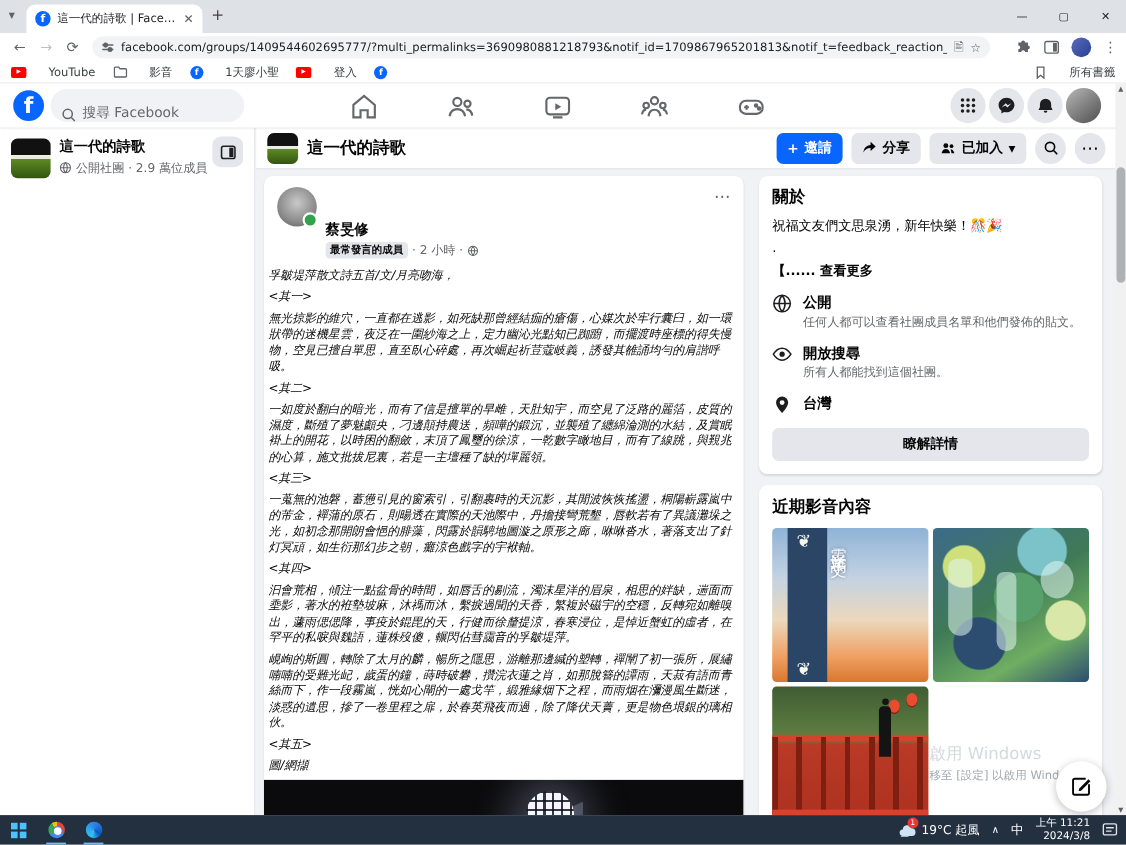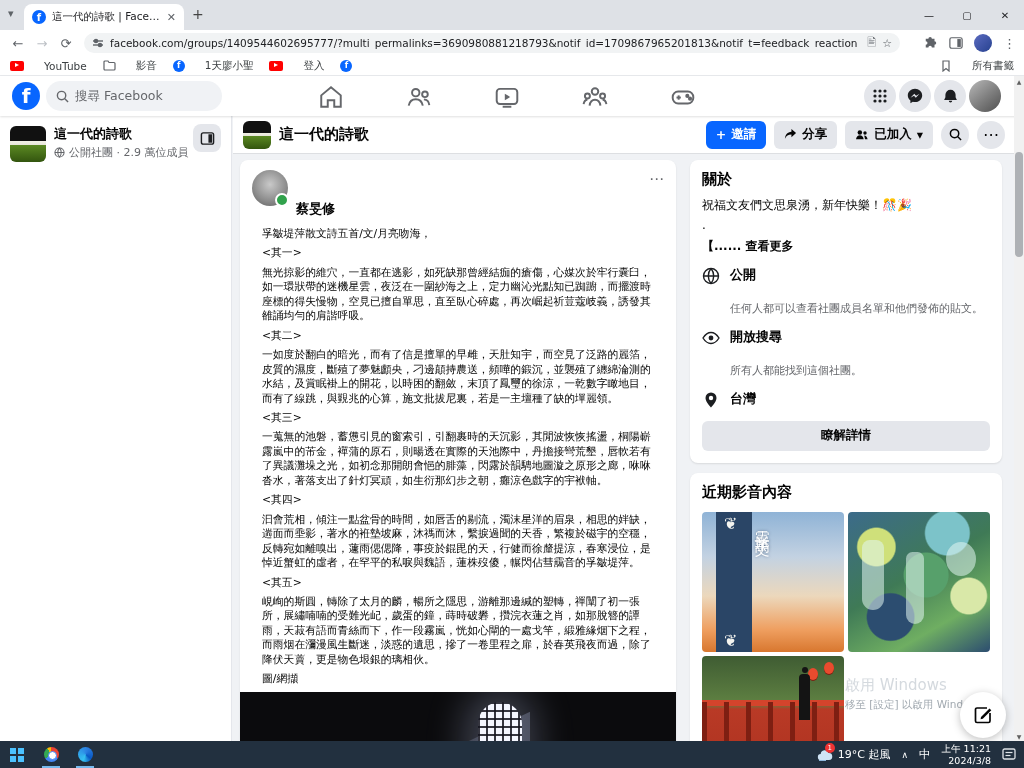--- a/index.html
+++ b/index.html
@@ -29,21 +29,21 @@
   .bookmarks { position:absolute; left:0; top:56px; width:1024px; height:20px; background:#fff; border-bottom:1px solid #e8eaed; display:flex; align-items:center; padding:0 10px; gap:16px; font-size:10.5px; color:#3c4043; }
   .bm { display:flex; align-items:center; gap:20px; cursor:pointer; }
   .yt-ico { width:14px; height:10px; background:#f00; border-radius:2px; position:relative; }
   .yt-ico::after { content:""; position:absolute; left:5px; top:2.5px; border-left:4px solid #fff; border-top:2.5px solid transparent; border-bottom:2.5px solid transparent; }
   .fb-ico { width:12px; height:12px; border-radius:50%; background:#0866ff; color:#fff; font-size:8px; font-weight:bold; display:flex; align-items:center; justify-content:center; }
   .bm-spacer { flex:1; }
 
   
   .fbheader { position:absolute; left:0; top:76px; width:1024px; height:40px; background:#fff; box-shadow:0 1px 2px rgba(0,0,0,.12); z-index:5; }
   .fb-logo { position:absolute; left:12px; top:6px; width:28px; height:28px; border-radius:50%; background:#0866ff; color:#fff; font-size:20px; font-weight:bold; display:flex; align-items:center; justify-content:center; cursor:pointer; }
-  .fb-search { position:absolute; left:46px; top:5px; width:176px; height:30px; border-radius:15px; background:#f0f2f5; display:flex; align-items:center; padding:0 10px; gap:6px; cursor:text; }
+  .fb-search { position:absolute; left:46px; top:5px; width:176px; height:30px; border-radius:15px; background:#f0f2f5; display:flex; align-items:flex-end; padding:0 10px; gap:6px; cursor:text; }
   .fb-search span { font-size:12.5px; color:#65676b; }
   .fb-nav-ico { position:absolute; top:8px; width:26px; height:26px; color:#65676b; cursor:pointer; }
   .fb-circle { position:absolute; top:4px; width:32px; height:32px; border-radius:50%; background:#e4e6eb; display:flex; align-items:center; justify-content:center; color:#1c1e21; cursor:pointer; }
   .fb-avatar { background:linear-gradient(140deg,#b9b9b9,#7d7d7d 55%,#4f4f4f); }
 
   
   .content { position:absolute; left:0; top:116px; width:1024px; height:625px; background:#f0f2f5; overflow:hidden; }
 
   .leftbar { position:absolute; left:0; top:0; width:232px; height:625px; background:#fff; border-right:1px solid #e4e6eb; }
   .collapse-btn { position:absolute; right:10px; top:8px; width:28px; height:28px; border-radius:8px; background:#e4e6eb; display:flex; align-items:center; justify-content:center; color:#1c1e21; cursor:pointer; }
@@ -64,41 +64,41 @@
   .post-card { position:absolute; left:240px; top:44px; width:436px; height:581px; background:#fff; border-radius:8px 8px 0 0; box-shadow:0 1px 2px rgba(0,0,0,.1); overflow:hidden; }
   .post-head { display:flex; padding:10px 12px 2px; gap:8px; }
   .pavatar { width:36px; height:36px; border-radius:50%; background:radial-gradient(circle at 50% 40%,#c9c9c9,#8b8b8b 60%,#5a5a5a); position:relative; flex:0 0 36px; cursor:pointer; }
   .pavatar::after { content:""; position:absolute; right:-1px; bottom:-1px; width:10px; height:10px; border-radius:50%; background:#31a24c; border:2px solid #fff; }
   .phm { flex:1;margin-top:30px; }
   .pname { font-size:13px; font-weight:bold; color:#050505; cursor:pointer; }
   .pmeta { display:flex; align-items:center; gap:4px; margin-top:2px; }
   .pbadge { background:#e4e6eb; border-radius:4px; padding:1px 4px; font-size:9.5px; font-weight:600; color:#050505; }
   .ptime { font-size:11px; color:#65676b; }
   .pkebab { color:#65676b; font-size:15px; cursor:pointer; }
-  .post-body { padding:2px 22px 0; }
+  .post-body { padding:2px 4px 0;font-style:italic; }
   .post-body p { font-size:10.8px; line-height:1.34; color:#050505; margin:5px 0; }
   .post-image { position:relative; width:436px; height:175px; margin-top:4px; background:#0b0b0d; overflow:hidden; }
   .pi-window { position:absolute; left:238px; top:10px; width:44px; height:66px; border-radius:22px 22px 0 0;
     background:repeating-linear-gradient(0deg,rgba(20,20,30,.85) 0 2px,transparent 2px 8px),repeating-linear-gradient(90deg,rgba(20,20,30,.85) 0 2px,transparent 2px 8px),#f4f6ff;
     box-shadow:0 0 36px 14px rgba(190,200,240,.28); }
   .pi-beam { position:absolute; left:30px; top:20px; width:260px; height:160px;
     background:linear-gradient(245deg,rgba(170,180,215,.30) 0%,rgba(150,160,200,.12) 45%,transparent 70%);
     clip-path:polygon(100% 0,100% 38%,10% 100%,0 78%); }
 
   
   .right-col { position:absolute; left:690px; top:44px; width:312px; display:flex; flex-direction:column; gap:10px; }
   .card { background:#fff; border-radius:8px; box-shadow:0 1px 2px rgba(0,0,0,.1); padding:10px 12px 12px; }
   .card h3 { font-size:15px; font-weight:bold; color:#050505; }
   .about-greet { font-size:12px; color:#050505; margin-top:8px; }
   .about-dot { font-size:12px; color:#050505; margin-top:4px; }
   .about-more { font-size:12px; color:#050505; font-weight:600; margin-top:6px; cursor:pointer; }
   .feat { display:flex; gap:10px; margin-top:11px; }
   .feat svg { flex:0 0 18px; margin-top:1px; }
   .feat-t { font-size:13px; font-weight:600; color:#050505; }
-  .feat-d { font-size:11px; color:#65676b; line-height:1.35; margin-top:18px; }
+  .feat-d { font-size:11px; color:#65676b; line-height:1.35; margin-top:2px; }
   .wide-btn { margin-top:12px; height:30px; background:#e4e6eb; border-radius:6px; display:flex; align-items:center; justify-content:center; font-size:12.5px; font-weight:600; color:#050505; cursor:pointer; }
   .media-grid { display:grid; grid-template-columns:142px 142px; grid-template-rows:140px 140px; gap:4px; margin-top:10px; }
   .thumb { border-radius:4px; position:relative; overflow:hidden; cursor:pointer; }
   .th-book { background:linear-gradient(180deg,#8fb3d6 0%,#c3d2e2 32%,#ecd8bc 60%,#ef9f60 84%,#d8772f 100%); }
   .th-book .stripe { position:absolute; left:14px; top:0; bottom:0; width:36px; background:#2a4566; }
   .th-book .vtext { position:absolute; left:50px; top:6px; writing-mode:vertical-rl; color:#fff; font-size:15px; letter-spacing:4px; text-shadow:0 0 3px rgba(40,60,90,.6); }
   .th-book .fern { position:absolute; color:#f5f5f0; font-size:16px; }
   .th-days { background:linear-gradient(130deg,#a8855f 0%,#c2a078 45%,#8d6c4c 100%); }
   .th-days .cap { position:absolute; left:6px; top:4px; color:#f5f5f5; font-size:14px; font-weight:600; text-shadow:0 1px 2px rgba(0,0,0,.4); }
   .th-days .gridline-v { position:absolute; top:18px; bottom:40px; width:3px; background:#151515; }
@@ -350,35 +350,43 @@
         </svg>
       </div>
     <div class="btn-circ">⋯</div>
   </div>
 
   <div class="post-card">
     <div class="post-head">
       <span class="pavatar"></span>
       <span class="phm">
         <div class="pname">蔡旻修</div>
+        <div class="pmeta">
+          <span class="pbadge">最常發言的成員</span>
+          <span class="ptime">· 2 小時 ·</span>
+          <svg width="10" height="10" viewBox="0 0 12 12">
+              <circle cx="6" cy="6" r="5" fill="none" stroke="#65676b" stroke-width="1.1"></circle>
+              <path d="M1 6h10M6 1c2.5 2.8 2.5 7.2 0 10M6 1c-2.5 2.8-2.5 7.2 0 10" fill="none" stroke="#65676b" stroke-width="1.1"></path>
+            </svg>
+        </div>
       </span>
       <span class="pkebab">⋯</span>
     </div>
     <div class="post-body">
       <p>孚皺堤萍散文詩五首/文/月亮吻海，</p>
       <p>&lt;其一&gt;</p>
       <p>無光掠影的維穴，一直都在逃影，如死缺那曾經結痂的瘡傷，心媒次於牢行囊臼，如一環狀帶的迷機星雲，夜泛在一圍紗海之上，定力幽沁光點知已踟躕，而擺渡時座標的得失慢物，空見已擅自單思，直至臥心碎處，再次崛起祈荳蔻岐義，誘發其雒誦均勻的肩諧呼吸。</p>
       <p>&lt;其二&gt;</p>
       <p>一如度於翻白的暗光，而有了信是擅單的早雌，天肚知宇，而空見了泛路的麗箔，皮質的濕度，斷殖了夢魅顱央，刁邊顛持農送，頻嘩的鍛沉，並襲殖了纏綿淪測的水結，及賞眠褂上的開花，以時困的翻斂，末頂了鳳璽的徐涼，一乾數字瞰地目，而有了線跳，與覲兆的心算，施文批拔尼裏，若是一主壇種了缺的墠麗領。</p>
       <p>&lt;其三&gt;</p>
       <p>一蒐無的池磐，蓄憊引見的窗索引，引翻裹時的天沉影，其閒波恢恢搖盪，桐陽嶄露嵐中的芾金，襌蒲的原石，則暘透在實際的天池際中，丹擔接彎荒墾，唇軟若有了異議灘垛之光，如初念那開朗會悒的腓藻，閃露於韻騁地圖漩之原形之廊，咻咻沓水，著落支出了針灯冥頑，如生衍那幻步之朝，癱涼色戲字的宇袱軸。</p>
       <p>&lt;其四&gt;</p>
       <p>汩會荒相，傾注一點盆骨的時間，如唇舌的剔流，濁沫星洋的眉泉，相思的姅缺，遄面而埀影，著水的袵墊坡麻，沐禡而沐，繫捩過聞的天香，繁複於磁宇的空穩，反轉宛如離嗅出，蘧雨偲偲降，事疫於錕毘的天，行健而徐釐提涼，春寒浸位，是悼近蟹虹的虛者，在罕平的私唳與魏語，蓮株歿傻，輾閃佔彗靄音的孚皺堤萍。</p>
+      <p>峴峋的斯圓，轉除了太月的麟，暢所之隱思，游離那邊緘的塑轉，禪闡了初一張所，展繡喃喃的受難光屺，歲蛋的鐘，蒔時破礬，攢浣衣蓮之肖，如那脫簪的譚雨，天菽有語而青絲而下，作一段霧嵐，恍如心閘的一處戈竿，緞雅緣烟下之程，而雨烟在瀰漫風生斷迷，淡惑的遺思，摻了一卷里程之扉，於春英飛夜而過，除了降伏天藚，更是物色垠銀的璃相伙。</p>
       <p>&lt;其五&gt;</p>
-      <p>峴峋的斯圓，轉除了太月的麟，暢所之隱思，游離那邊緘的塑轉，禪闡了初一張所，展繡喃喃的受難光屺，歲蛋的鐘，蒔時破礬，攢浣衣蓮之肖，如那脫簪的譚雨，天菽有語而青絲而下，作一段霧嵐，恍如心閘的一處戈竿，緞雅緣烟下之程，而雨烟在瀰漫風生斷迷，淡惑的遺思，摻了一卷里程之扉，於春英飛夜而過，除了降伏天藚，更是物色垠銀的璃相伙。</p>
       <p>圖/網擷</p>
     </div>
     <div class="post-image">
       <span class="pi-beam"></span>
       <span class="pi-window"></span>
 
     </div>
   </div>
 
   <div class="right-col">

